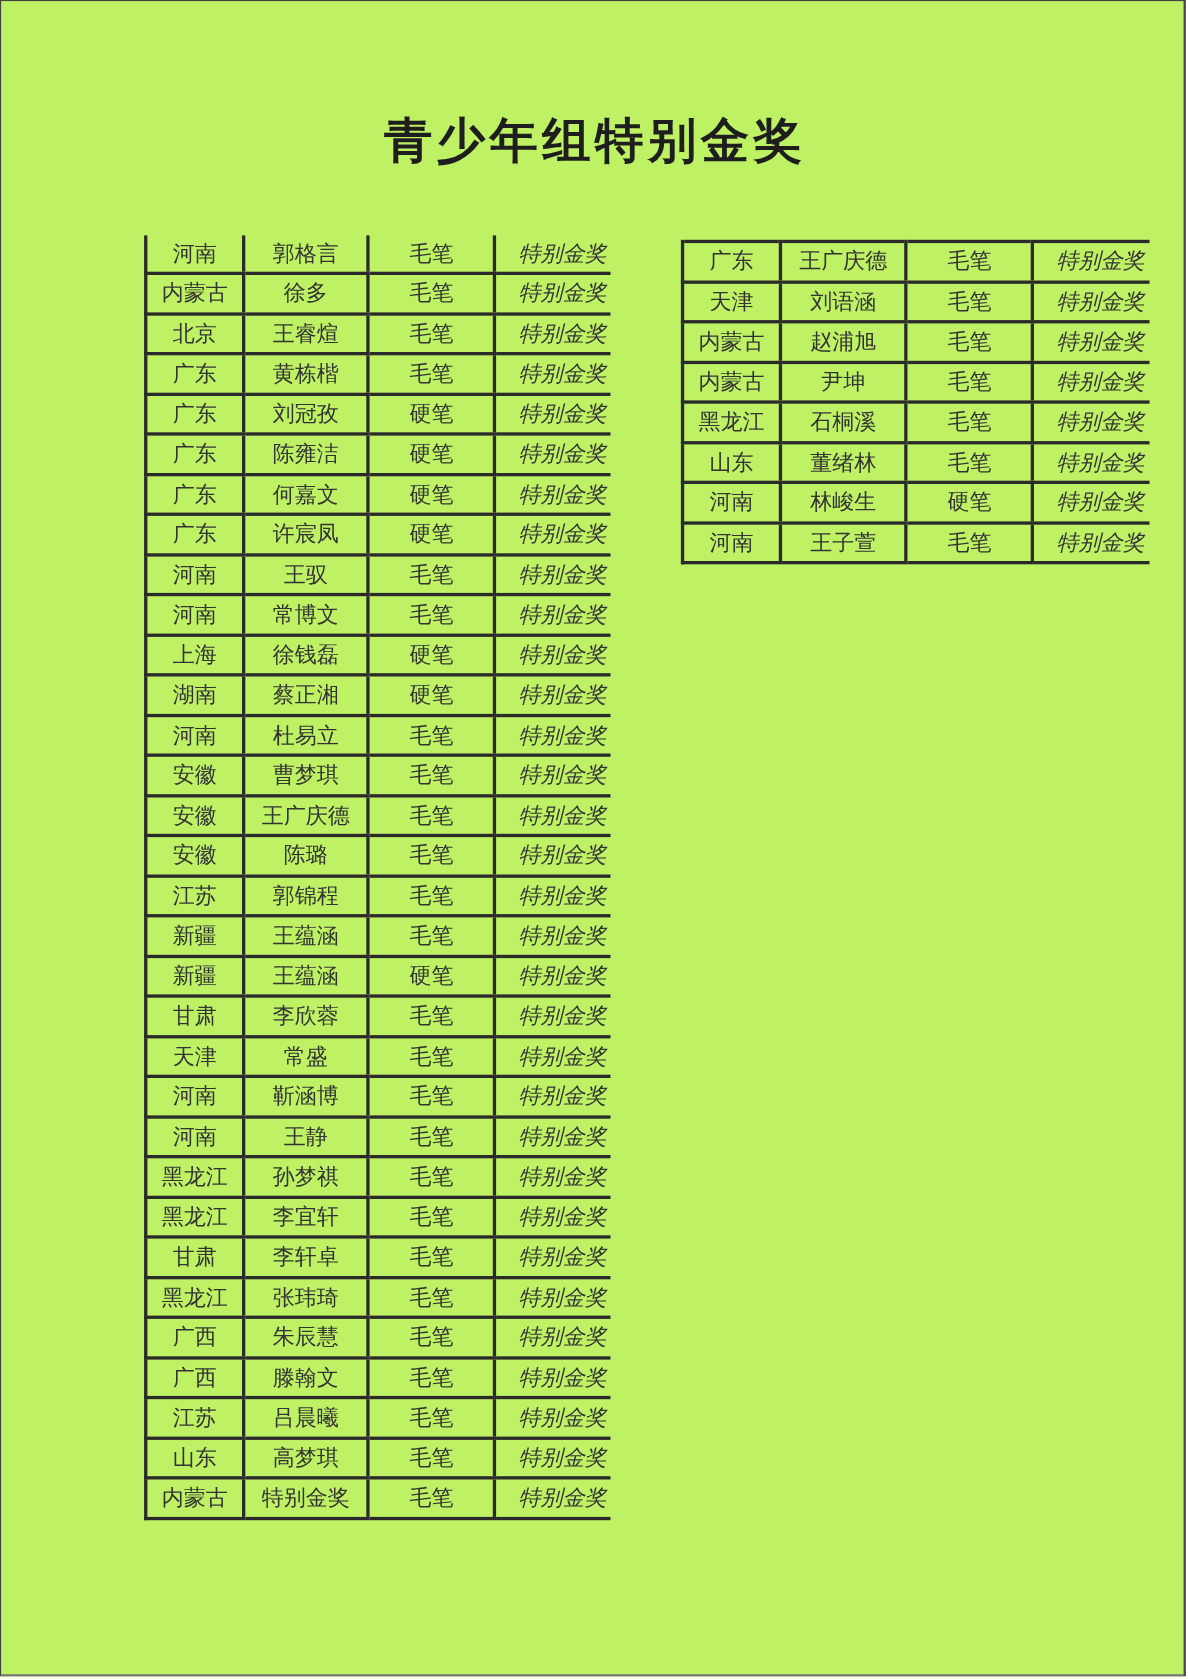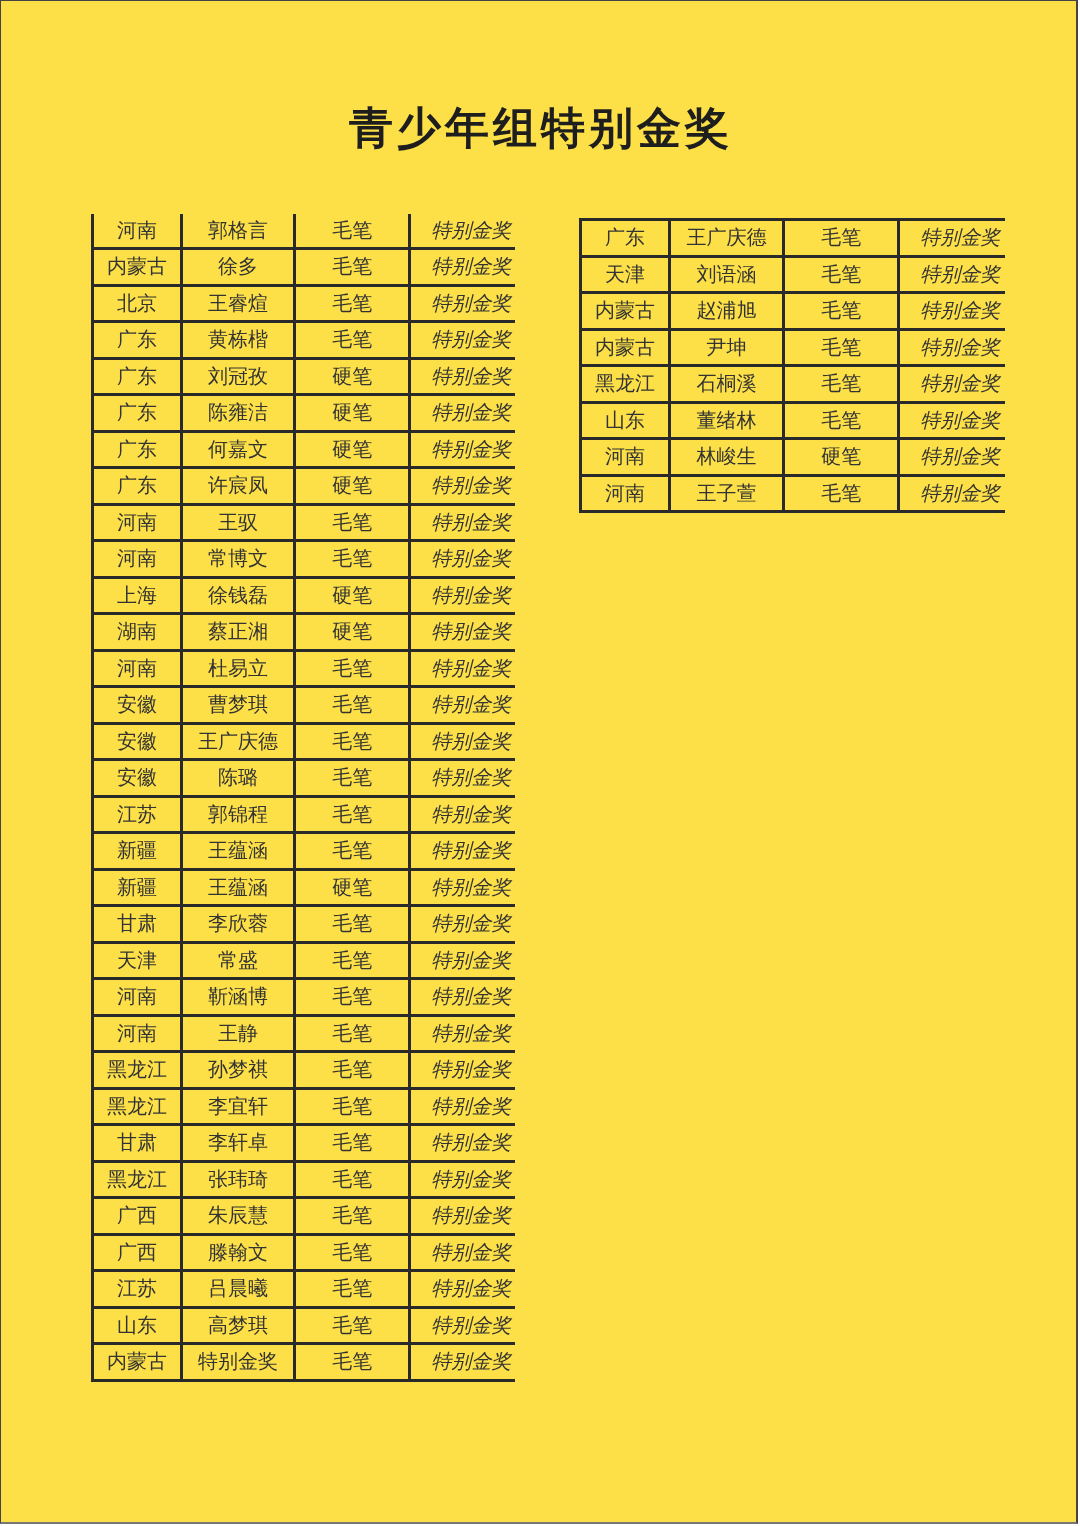--- a/index.html
+++ b/index.html
@@ -1,31 +1,32 @@
 <!DOCTYPE html>
 <html><head>
 <meta charset="utf-8">
 <style>
   html, body { margin:0; padding:0; background:#fff; }
   body { width:1080px; height:1526px; position:relative; overflow:hidden; }
   .page {
     position:absolute; left:0; top:0; width:1078px; height:1524px;
     border-top:1px solid #444; border-left:1px solid #444;
     border-right:2px solid #444; border-bottom:2px solid #777;
-    box-sizing:border-box; background:#fde047;
+    box-sizing:border-box; background:#bef264;
   }
   .title {
     position:absolute; left:0; width:1080px; top:98px; text-align:center;
     font-family:"DejaVu Serif", "Liberation Serif", serif; font-weight:bold;
     font-size:44px; letter-spacing:4px; color:#1e1e1e;
   }
   .tbl {
     position:absolute; border-collapse:collapse; table-layout:fixed;
     font-family:"DejaVu Serif", "Liberation Serif", serif; color:#333;
     font-size:20px;
+    margin-left:40px;
   }
   .tbl td {
     border-bottom:3px solid #2a2a2a; border-left:3px solid #2a2a2a;
     text-align:center; padding:0; white-space:nowrap; overflow:hidden;
     height:33.5px; line-height:33px;
   }
   .tbl td.award { text-align:left; padding-left:20px;font-style:italic; }
   #left-table { left:90px; top:213px; width:424px; }
   #left-table tr:first-child td { height:30px; }
   #right-table { left:578px; top:217px; width:426px; border-top:3px solid #2a2a2a; }

